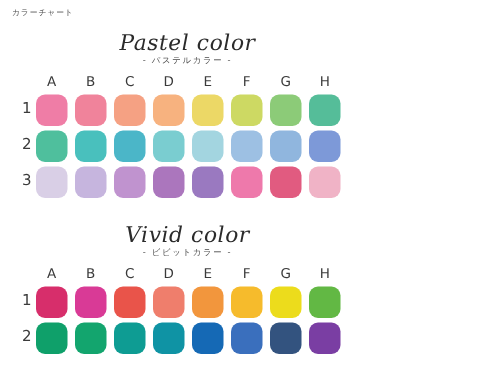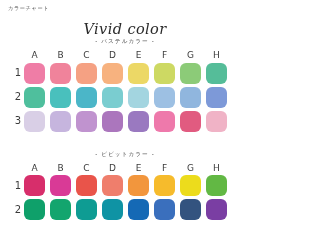--- a/index.html
+++ b/index.html
@@ -102,21 +102,21 @@
 </style>
 </head>
 <body>
 
 <div class="page">
 
   <div class="corner-label">カラーチャート</div>
 
   <div class="section section-pastel">
     <div class="section-head">
-      <div class="script-title">Vivid color</div>
+      <div class="script-title">Pastel color</div>
       <div class="sub-title">- パステルカラー -</div>
     </div>
 
     <div class="grid-wrap">
       <div class="col-head-row">
         <div class="col-head">A</div>
         <div class="col-head">B</div>
         <div class="col-head">C</div>
         <div class="col-head">D</div>
         <div class="col-head">E</div>
@@ -158,20 +158,21 @@
         <div class="swatch" style="background-color: rgb(154, 121, 192);"></div>
         <div class="swatch" style="background-color: rgb(238, 121, 171);"></div>
         <div class="swatch" style="background-color: rgb(225, 91, 128);"></div>
         <div class="swatch" style="background-color: rgb(240, 179, 198);"></div>
       </div>
     </div>
   </div>
 
   <div class="section section-vivid">
     <div class="section-head">
+      <div class="script-title">Vivid color</div>
       <div class="sub-title">- ビビットカラー -</div>
     </div>
 
     <div class="grid-wrap">
       <div class="col-head-row">
         <div class="col-head">A</div>
         <div class="col-head">B</div>
         <div class="col-head">C</div>
         <div class="col-head">D</div>
         <div class="col-head">E</div>

